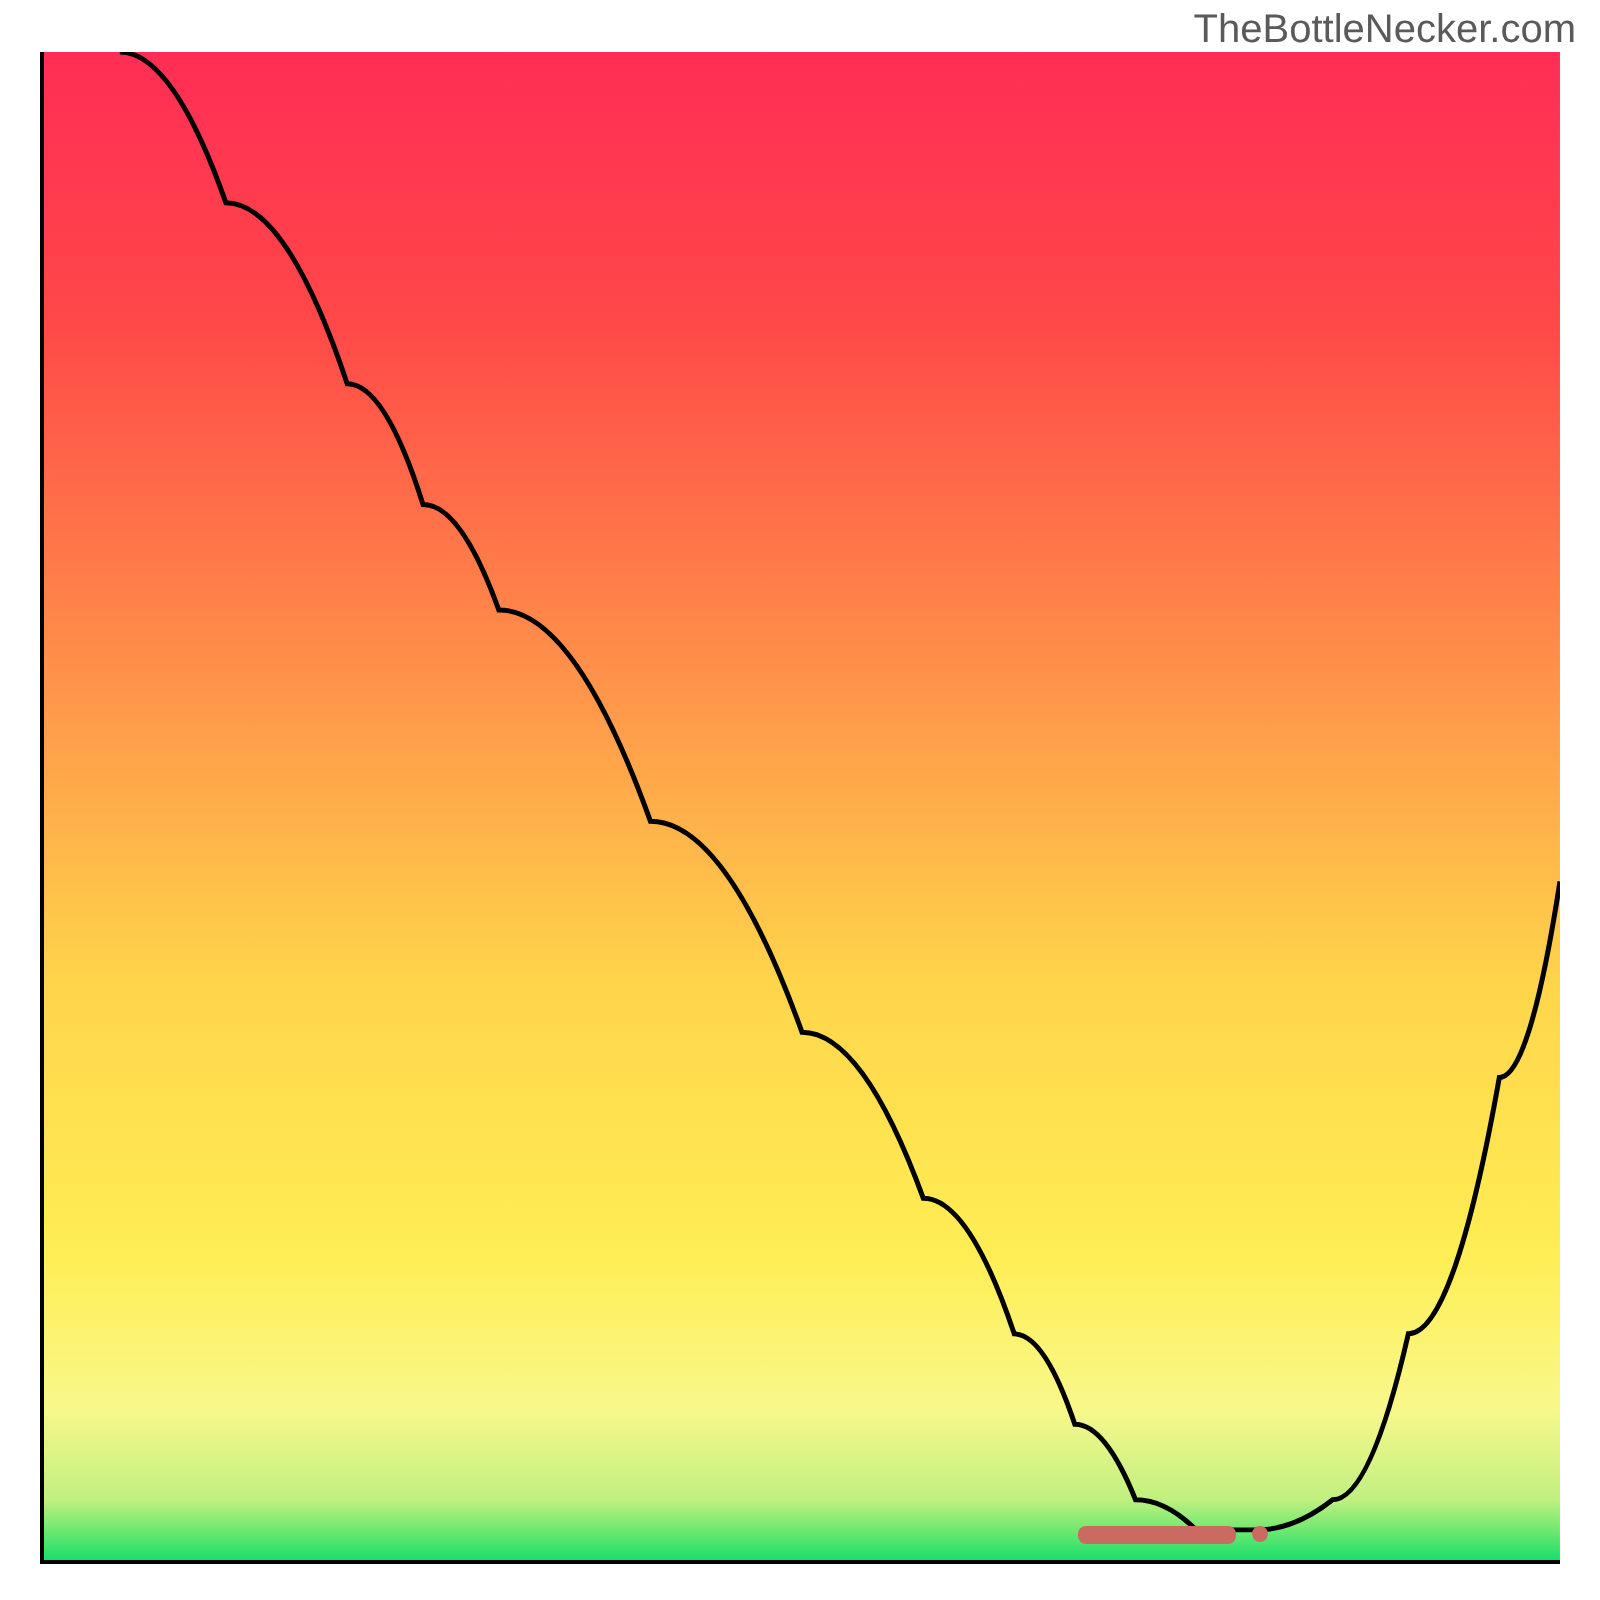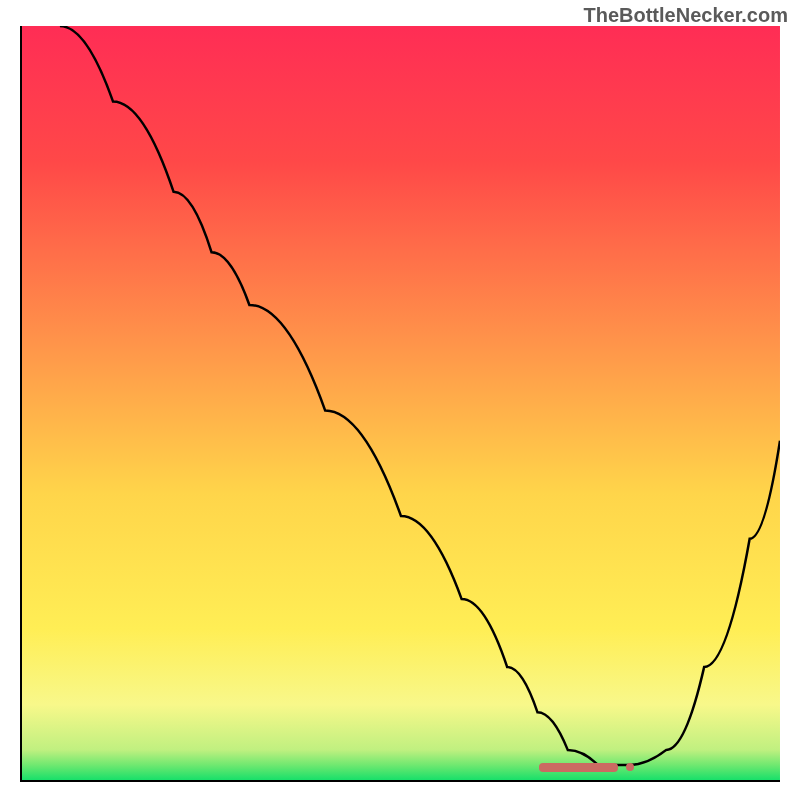--- a/index.html
+++ b/index.html
@@ -9,21 +9,21 @@
     background: white;
     font-family: Arial, sans-serif;
     position: relative;
   }
   .watermark {
     position: absolute;
     top: 4px;
     right: 12px;
     font-size: 20px;
     color: #5a5a5a;
-    font-weight: 700;
+    font-weight: 400;
   }
   .chart-area {
     position: absolute;
     left: 20px;
     top: 26px;
     width: 760px;
     height: 756px;
     border-left: 2px solid black;
     border-bottom: 2px solid black;
     overflow: hidden;

